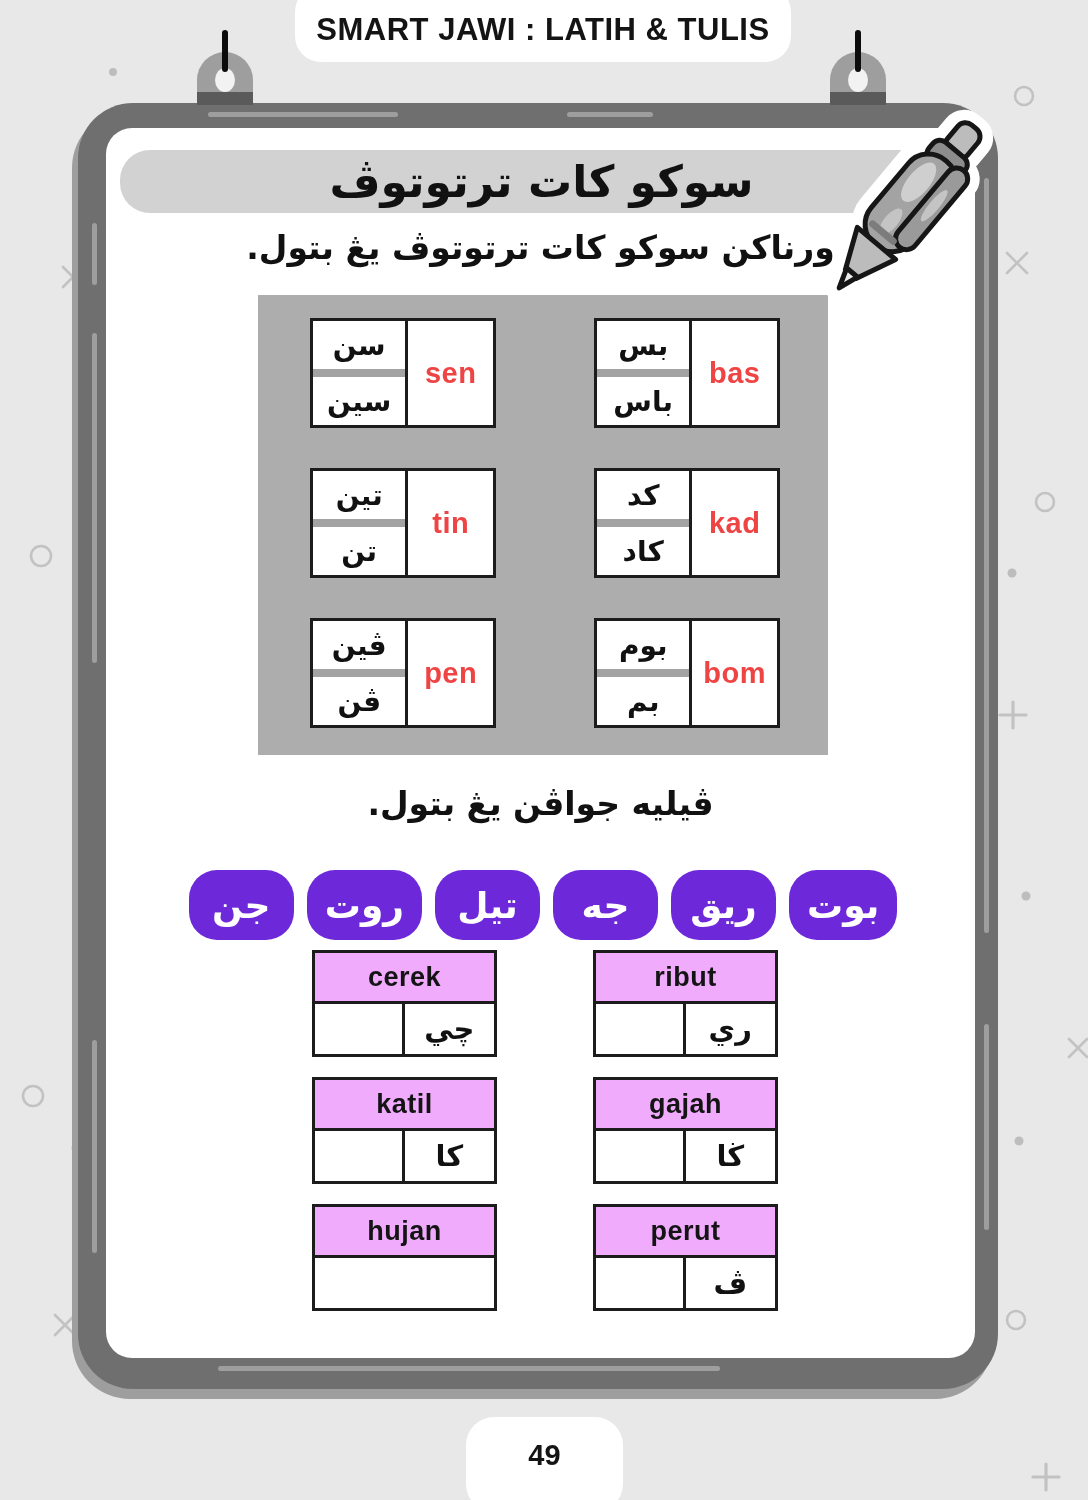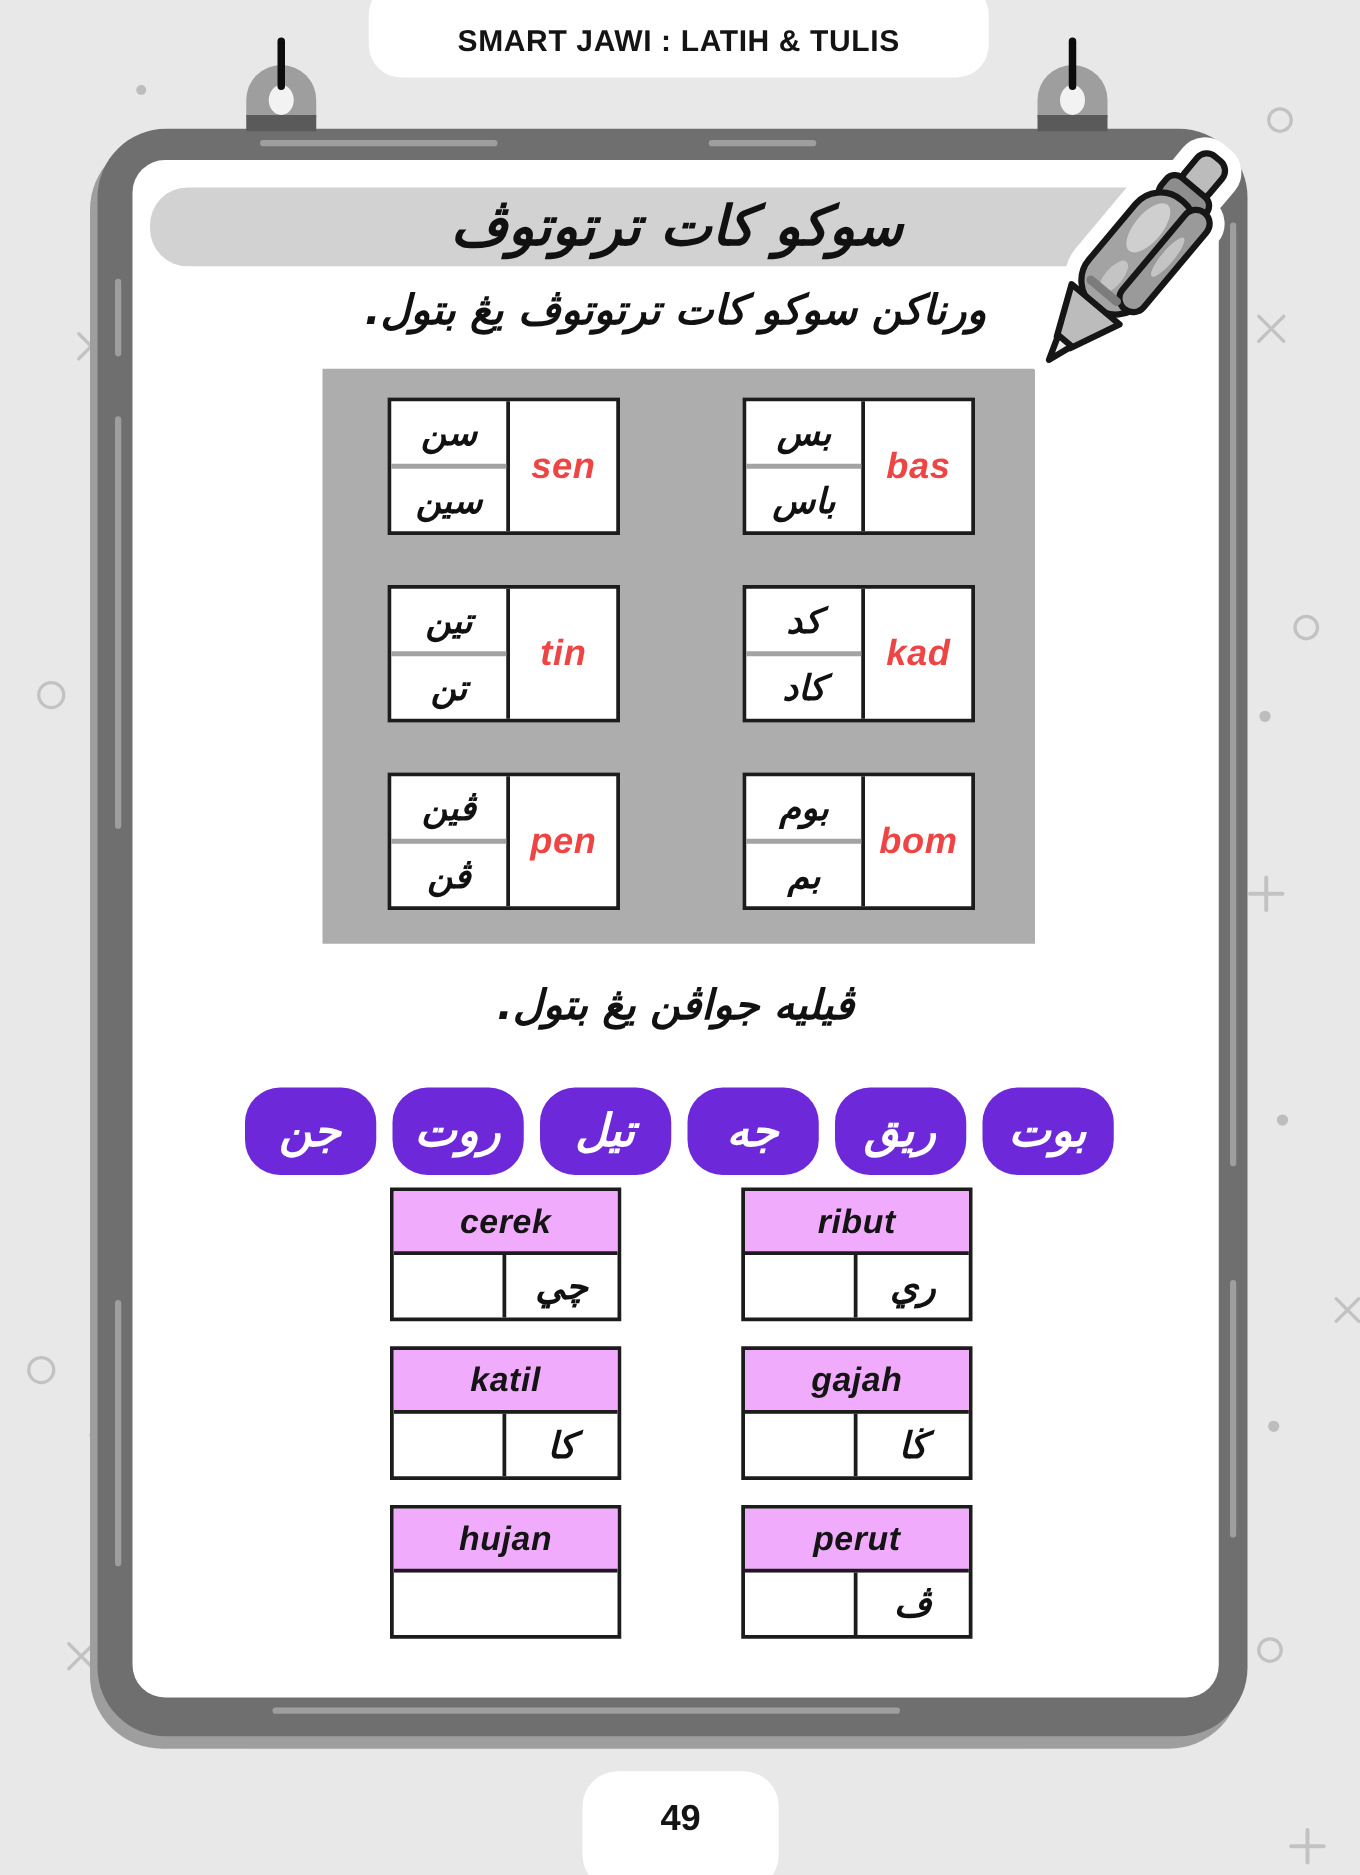--- a/index.html
+++ b/index.html
@@ -17,21 +17,21 @@
   #deco { position:absolute; left:0; top:0; z-index:0; }
 
   
   .header-bar {
     position:absolute; left:295px; top:-14px; width:496px; height:76px;
     background:#ffffff; border-radius:26px; z-index:3;
     display:flex; align-items:flex-end; justify-content:center;
     padding-bottom:14px;
   }
   .header-bar .title {
-    font-size:24px; font-weight:800; letter-spacing:.5px; color:#141414;
+    font-size:31px; font-weight:800; letter-spacing:.5px; color:#141414;
   }
 
   
   .board-shadow {
     position:absolute; left:72px; top:110px; width:921px; height:1289px;
     background:#9e9e9e; border-radius:58px; z-index:1;
   }
   
   .board {
     position:absolute; left:78px; top:103px; width:920px; height:1286px;
@@ -43,21 +43,21 @@
   .hl-l1 { left:14px;  top:120px; width:5px; height:62px; }
   .hl-l2 { left:14px;  top:230px; width:5px; height:330px; }
   .hl-l3 { left:14px;  top:937px; width:5px; height:213px; }
   .hl-r1 { left:906px; top:75px;  width:5px; height:755px; }
   .hl-r2 { left:906px; top:921px; width:5px; height:206px; }
   .hl-b1 { left:140px; top:1263px; width:502px; height:5px; }
 
   
   .page {
     position:absolute; left:28px; top:25px; width:869px; height:1230px;
-    background:#ffffff; border-radius:26px;font-style:italic;
+    background:#ffffff; border-radius:26px;
   }
 
   
   .clip { position:absolute; width:56px; height:75px; z-index:4; }
   .clip-left  { left:197px; top:30px; }
   .clip-right { left:830px; top:30px; }
   .clip .arch {
     position:absolute; left:0; top:22px; width:56px; height:42px;
     background:#9e9e9e; border-radius:28px 28px 0 0;
   }
@@ -97,21 +97,21 @@
   }
   .card {
     width:186px; height:110px; background:#fff;
     border:3px solid #1c1c1c; display:flex;
   }
   .card-options { width:53%; border-right:3px solid #1c1c1c; display:flex; flex-direction:column; }
   .jawi-cell {
     flex:1; display:flex; align-items:center; justify-content:center;
     font-size:28px; color:#111;
   }
-  .jawi-cell.top { border-bottom:4px solid #a3a3a3; }
+  .jawi-cell.top { border-bottom:8px solid #a3a3a3; }
   .latin-cell {
     flex:1; display:flex; align-items:center; justify-content:center;
     font-size:29px; font-weight:800; letter-spacing:.5px; color:#ef4444;
   }
 
   
   .pills {
     position:absolute; left:70px; top:742px; width:734px; height:58px;
     display:flex; justify-content:center; gap:13px;
   }

